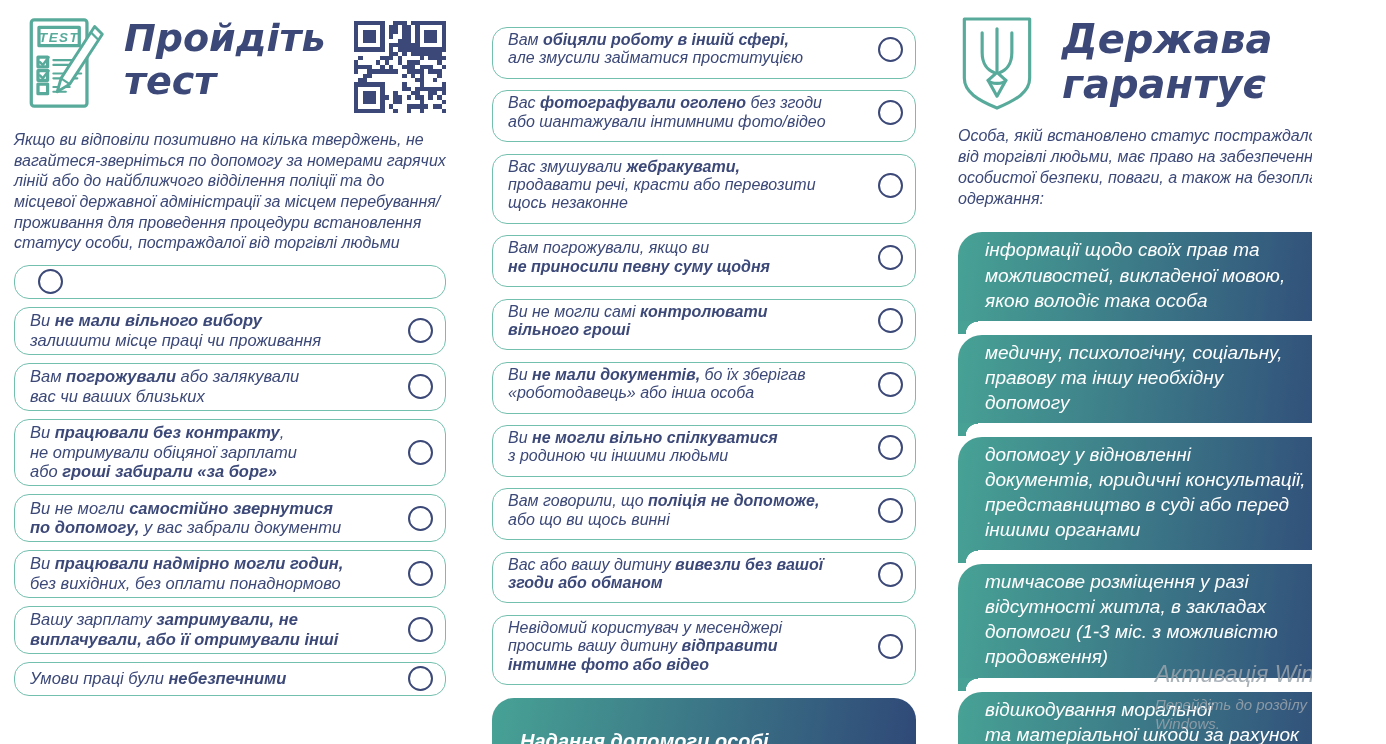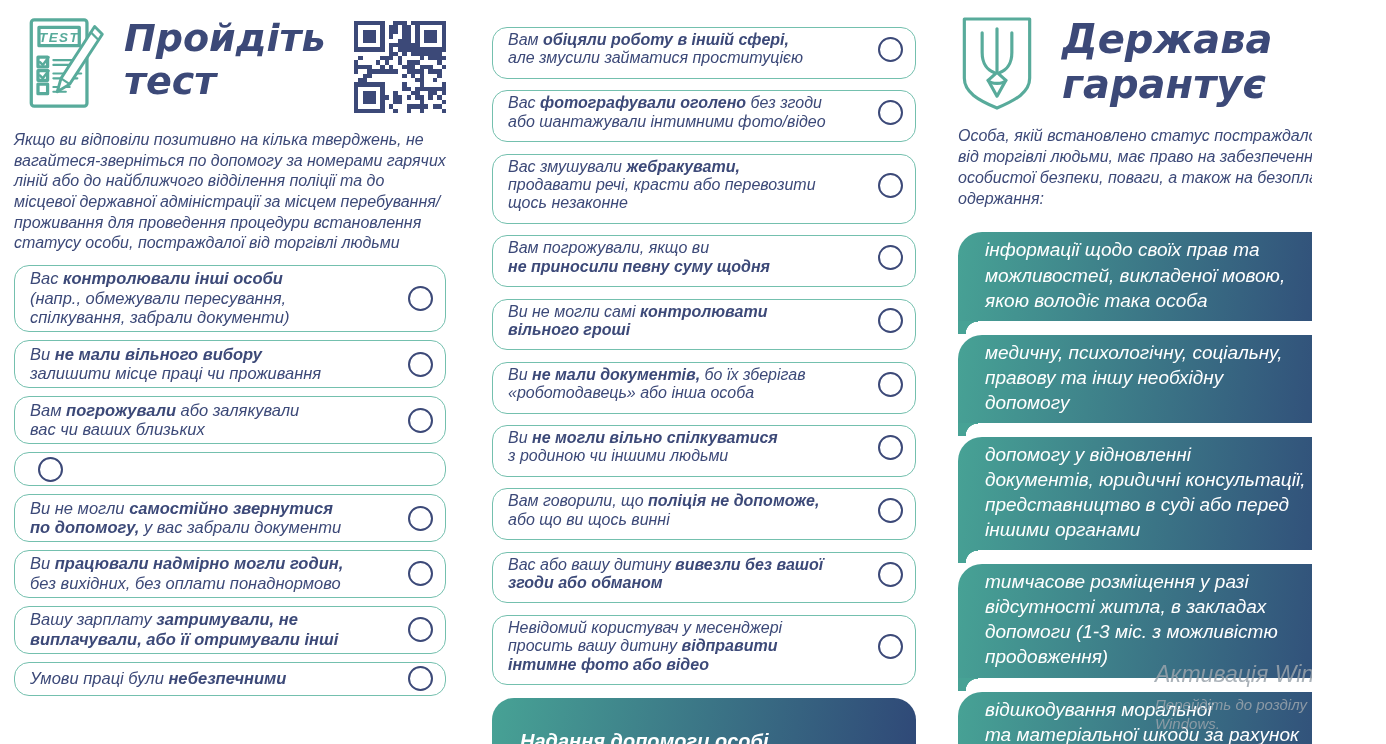--- a/index.html
+++ b/index.html
@@ -334,39 +334,39 @@
             <rect x="20" y="20" width="1" height="1"></rect>
           </g>
         </svg>
     </div>
 
     <p class="intro">Якщо ви відповіли позитивно на кілька тверджень, не вагайтеся-зверніться по допомогу за номерами гарячих ліній або до найближчого відділення поліції та до місцевої державної адміністрації за місцем перебування/ проживання для проведення процедури встановлення статусу особи, постраждалої від торгівлі людьми</p>
 
     <div class="cards cards-left">
 
         <div class="card">
-          <div class="card-text"><span>Вас </span><span class="b">контролювали інші особи</span><span>
-(напр., обмежували пересування,
-спілкування, забрали документи)</span></div>
           <span class="radio"></span>
         </div>
 
         <div class="card">
           <div class="card-text"><span>Ви </span><span class="b">не мали вільного вибору</span><span>
 залишити місце праці чи проживання</span></div>
           <span class="radio"></span>
         </div>
 
         <div class="card">
           <div class="card-text"><span>Вам </span><span class="b">погрожували</span><span> або залякували
 вас чи ваших близьких</span></div>
           <span class="radio"></span>
         </div>
 
         <div class="card">
+          <div class="card-text"><span>Ви </span><span class="b">працювали без контракту</span><span>,
+не отримували обіцяної зарплати
+або </span><span class="b">гроші забирали «за борг»</span></div>
           <span class="radio"></span>
         </div>
 
         <div class="card">
           <div class="card-text"><span>Ви не могли </span><span class="b">самостійно звернутися
 по допомогу,</span><span> у вас забрали документи</span></div>
           <span class="radio"></span>
         </div>
 
         <div class="card">

